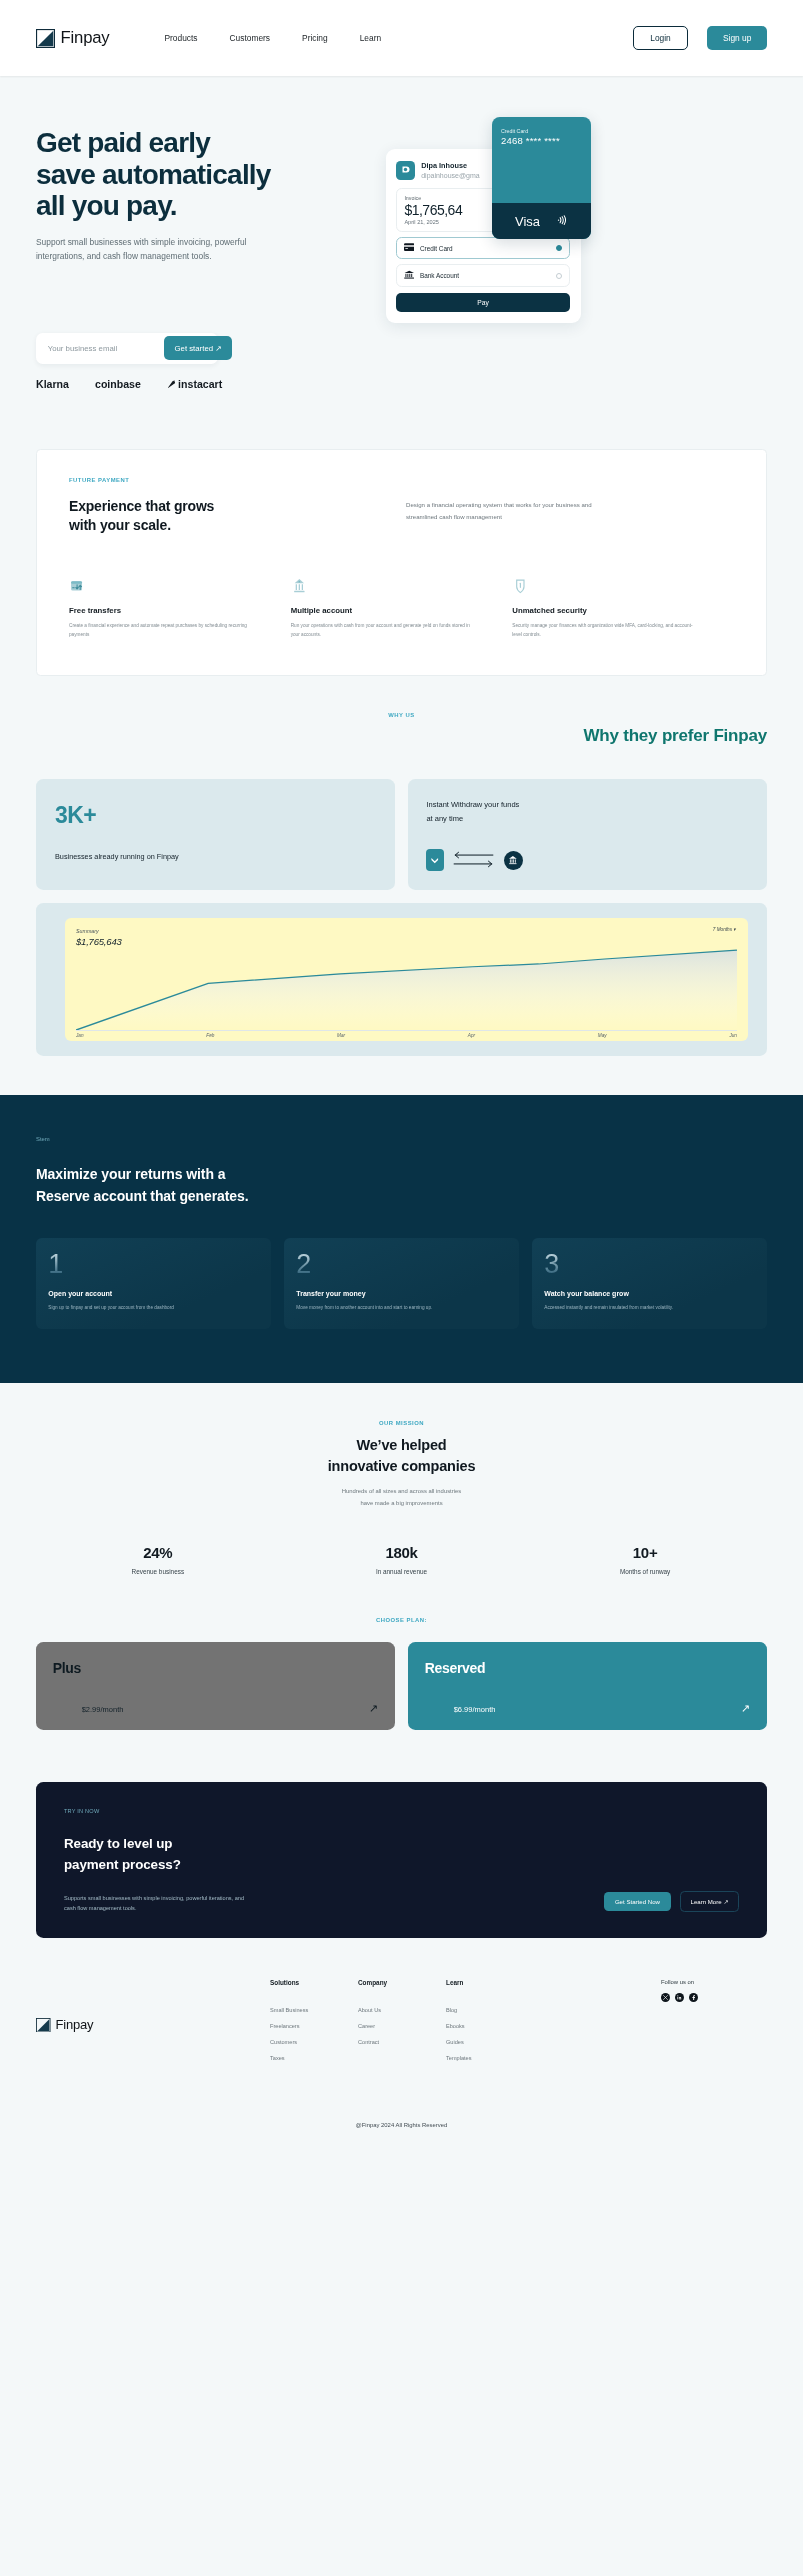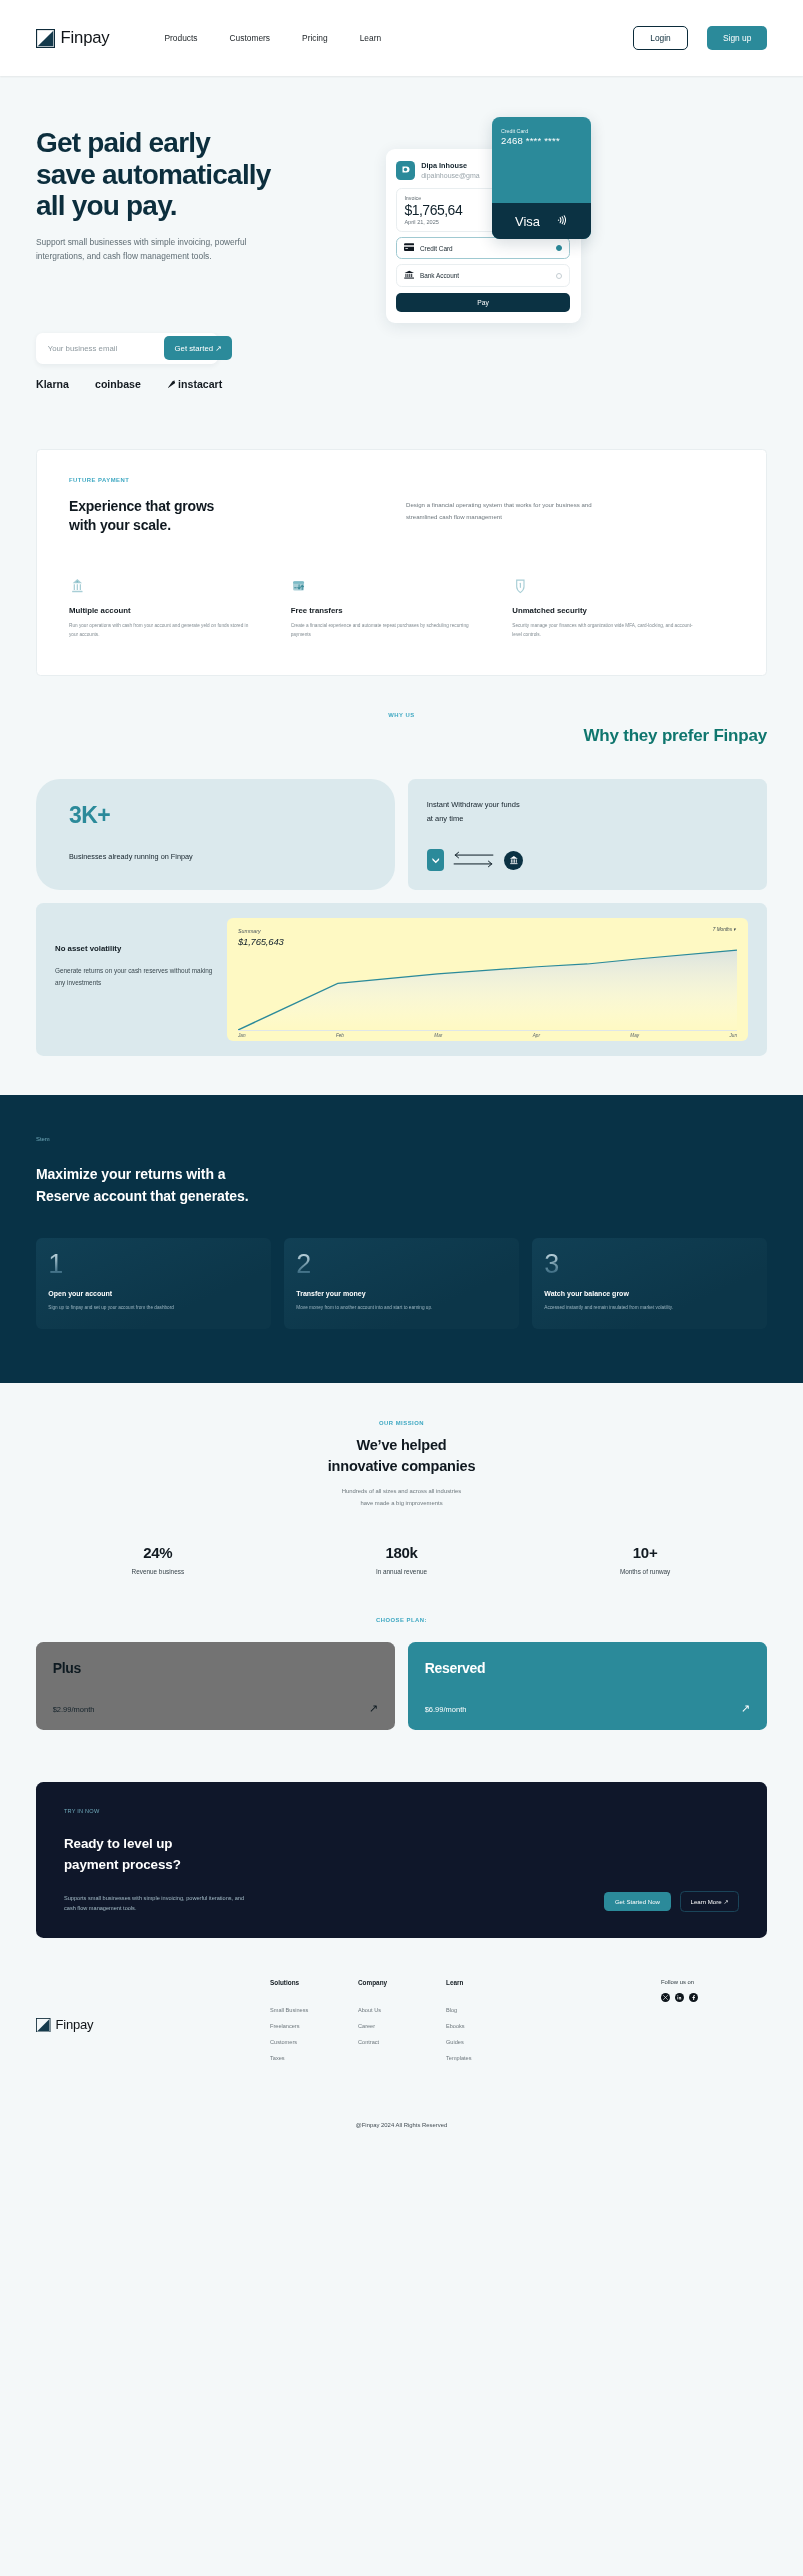--- a/index.html
+++ b/index.html
@@ -122,21 +122,21 @@
   .feature { width:33.33%; padding-right:36px; }
   .feature-icon { height:19px; margin-bottom:9.5px; }
   .feature-h3 { font-size:7.8px; font-weight:700; color:#141c22; }
   .feature-p { margin-top:5.6px; font-size:4.7px; line-height:1.95; color:#818b91; }
 
   
   .why { padding:36px 36px 0 36px; }
   .section-h2 { text-align:right; font-size:17px; font-weight:700; color:#0f766e; margin-top:8.4px; letter-spacing:-0.2px; }
   .why-grid { display:flex; gap:13px; margin-top:33px; }
   .tile { background:#dbe9ed; border-radius:7.3px; }
-  .tile-a { width:50%; padding:23px 33px;border-radius:24px; }
+  .tile-a { width:50%; padding:23px 19px; }
   .tile-b { width:50%; padding:19px 18.4px; }
   .big-stat { font-size:23px; font-weight:700; color:#2b8a9a; letter-spacing:-0.6px; }
   .tile-a-text { margin-top:22px; font-size:7.3px; line-height:1.75; color:#14212a; }
   .tile-b-head { font-size:7.5px; line-height:1.85; color:#14212a; }
   .flowrow { display:flex; align-items:center; gap:9.5px; margin-top:23px; }
   .flow-sq { width:17.3px; height:22px; border-radius:3.9px; background:#2b8a9a; display:flex; align-items:center; justify-content:center; }
   .flow-arrows { width:41px; }
   .flow-bank { width:19px; height:19px; border-radius:50%; background:#0b3243; display:flex; align-items:center; justify-content:center; }
 
   .tile-wide { margin-top:13px; background:#dbe9ed; border-radius:7.3px; display:flex; padding:15px 19px; }
@@ -180,21 +180,21 @@
   
   .plans-section { padding:42px 36px 0 36px; }
   .plans-grid { display:flex; gap:13px; margin-top:19px; }
   .plan { width:50%; border-radius:7.3px; padding:18px 16.7px 16.7px 16.7px; min-height:59px;
           display:flex; flex-direction:column; justify-content:space-between; cursor:pointer; }
   .plan-basic { background:#737373; }
   .plan-pro { background:#2b8a9a; }
   .plan-name { font-size:14px; font-weight:700; letter-spacing:-0.3px; }
   .plan-basic .plan-name { color:#0e1a21; }
   .plan-pro .plan-name { color:#ffffff; }
-  .plan-foot { display:flex; align-items:flex-end; justify-content:space-between; margin-top:27px; }
+  .plan-foot { display:flex; align-items:flex-end; justify-content:space-between; margin-top:27px;margin-left:29px; }
   .plan-price { font-size:7.5px; }
   .plan-basic .plan-price { color:#14222a; }
   .plan-pro .plan-price { color:#ffffff; }
   .plan-arrow { font-size:11px; line-height:1; }
   .plan-basic .plan-arrow { color:#0d1920; }
   .plan-pro .plan-arrow { color:#ffffff; }
 
   
   .cta-section { padding:52px 36px 0 36px; }
   .cta {
@@ -374,44 +374,44 @@
           <span>Experience that grows</span><br>
           <span>with your scale.</span>
         </h2>
         <p class="panel-p">Design a financial operating system that works for your business and streamlined cash flow management</p>
       </div>
 
       <div class="features">
         <div class="feature">
           <div class="feature-icon">
             <svg width="16.7" height="16.7" viewBox="0 0 32 32">
+              <rect x="4" y="6" width="21" height="18" rx="3" fill="#a8ced6"></rect>
+              <rect x="4" y="6" width="21" height="5" rx="2.5" fill="#7cbbc6"></rect>
+              <rect x="6" y="17.5" width="5" height="2" rx="1" fill="#3b8b99"></rect>
+              <path d="M15.5 13v8m0 0l-2.4-2.6m2.4 2.6l2.4-2.6" stroke="#3b8b99" stroke-width="2" fill="none" stroke-linecap="round"></path>
+              <path d="M21.5 22v-8m0 0l-2.4 2.6m2.4-2.6l2.4 2.6" stroke="#3b8b99" stroke-width="2" fill="none" stroke-linecap="round"></path>
+            </svg>
+          </div>
+          <div class="feature-h3">Free transfers</div>
+          <div class="feature-p">Create a financial experience and automate repeat purchases by scheduling recurring payments</div>
+        </div>
+
+        <div class="feature">
+          <div class="feature-icon">
+            <svg width="16.7" height="16.7" viewBox="0 0 32 32">
               <polygon points="16,2 25,10 7,10" fill="#a8ced6"></polygon>
               <circle cx="16" cy="7" r="1.6" fill="#7cbbc6"></circle>
               <rect x="9" y="12" width="2.4" height="11" fill="#a8ced6"></rect>
               <rect x="14.8" y="12" width="2.4" height="11" fill="#a8ced6"></rect>
               <rect x="20.6" y="12" width="2.4" height="11" fill="#a8ced6"></rect>
               <rect x="6" y="24.5" width="20" height="3" rx="1" fill="#a8ced6"></rect>
             </svg>
           </div>
           <div class="feature-h3">Multiple account</div>
           <div class="feature-p">Run your operations with cash from your account and generate yeld on funds stored in your accounts.</div>
-        </div>
-
-        <div class="feature">
-          <div class="feature-icon">
-            <svg width="16.7" height="16.7" viewBox="0 0 32 32">
-              <rect x="4" y="6" width="21" height="18" rx="3" fill="#a8ced6"></rect>
-              <rect x="4" y="6" width="21" height="5" rx="2.5" fill="#7cbbc6"></rect>
-              <rect x="6" y="17.5" width="5" height="2" rx="1" fill="#3b8b99"></rect>
-              <path d="M15.5 13v8m0 0l-2.4-2.6m2.4 2.6l2.4-2.6" stroke="#3b8b99" stroke-width="2" fill="none" stroke-linecap="round"></path>
-              <path d="M21.5 22v-8m0 0l-2.4 2.6m2.4-2.6l2.4 2.6" stroke="#3b8b99" stroke-width="2" fill="none" stroke-linecap="round"></path>
-            </svg>
-          </div>
-          <div class="feature-h3">Free transfers</div>
-          <div class="feature-p">Create a financial experience and automate repeat purchases by scheduling recurring payments</div>
         </div>
 
         <div class="feature">
           <div class="feature-icon">
             <svg width="16.7" height="16.7" viewBox="0 0 32 32">
               <path d="M9 4h14v13c0 5-4.1 9-7 11-2.9-2-7-6-7-11V4z" fill="#ffffff" stroke="#a8ced6" stroke-width="2.2"></path>
               <rect x="15" y="9" width="2.2" height="10" rx="1.1" fill="#a8ced6"></rect>
             </svg>
           </div>
           <div class="feature-h3">Unmatched security</div>
@@ -460,24 +460,20 @@
               <rect x="12.8" y="11" width="1.7" height="7" fill="#ffffff"></rect>
               <rect x="16.2" y="11" width="1.7" height="7" fill="#ffffff"></rect>
               <rect x="4.5" y="19" width="15" height="1.8" fill="#ffffff"></rect>
             </svg>
           </span>
         </div>
       </div>
     </div>
 
     <div class="tile-wide">
-      <div class="tile-wide-left">
-        <div class="tile-wide-h3">No asset volatility</div>
-        <div class="tile-wide-p">Generate returns on your cash reserves without making any investments</div>
-      </div>
 
       <div class="chartcard">
         <div class="chart-range">
           <span>7 Months</span>
           <span>▾</span>
         </div>
         <div class="chart-label">Summary</div>
         <div class="chart-value">$1,765,643</div>
         <svg class="chart-svg" viewBox="0 0 500 146" preserveAspectRatio="none">
           <defs>

